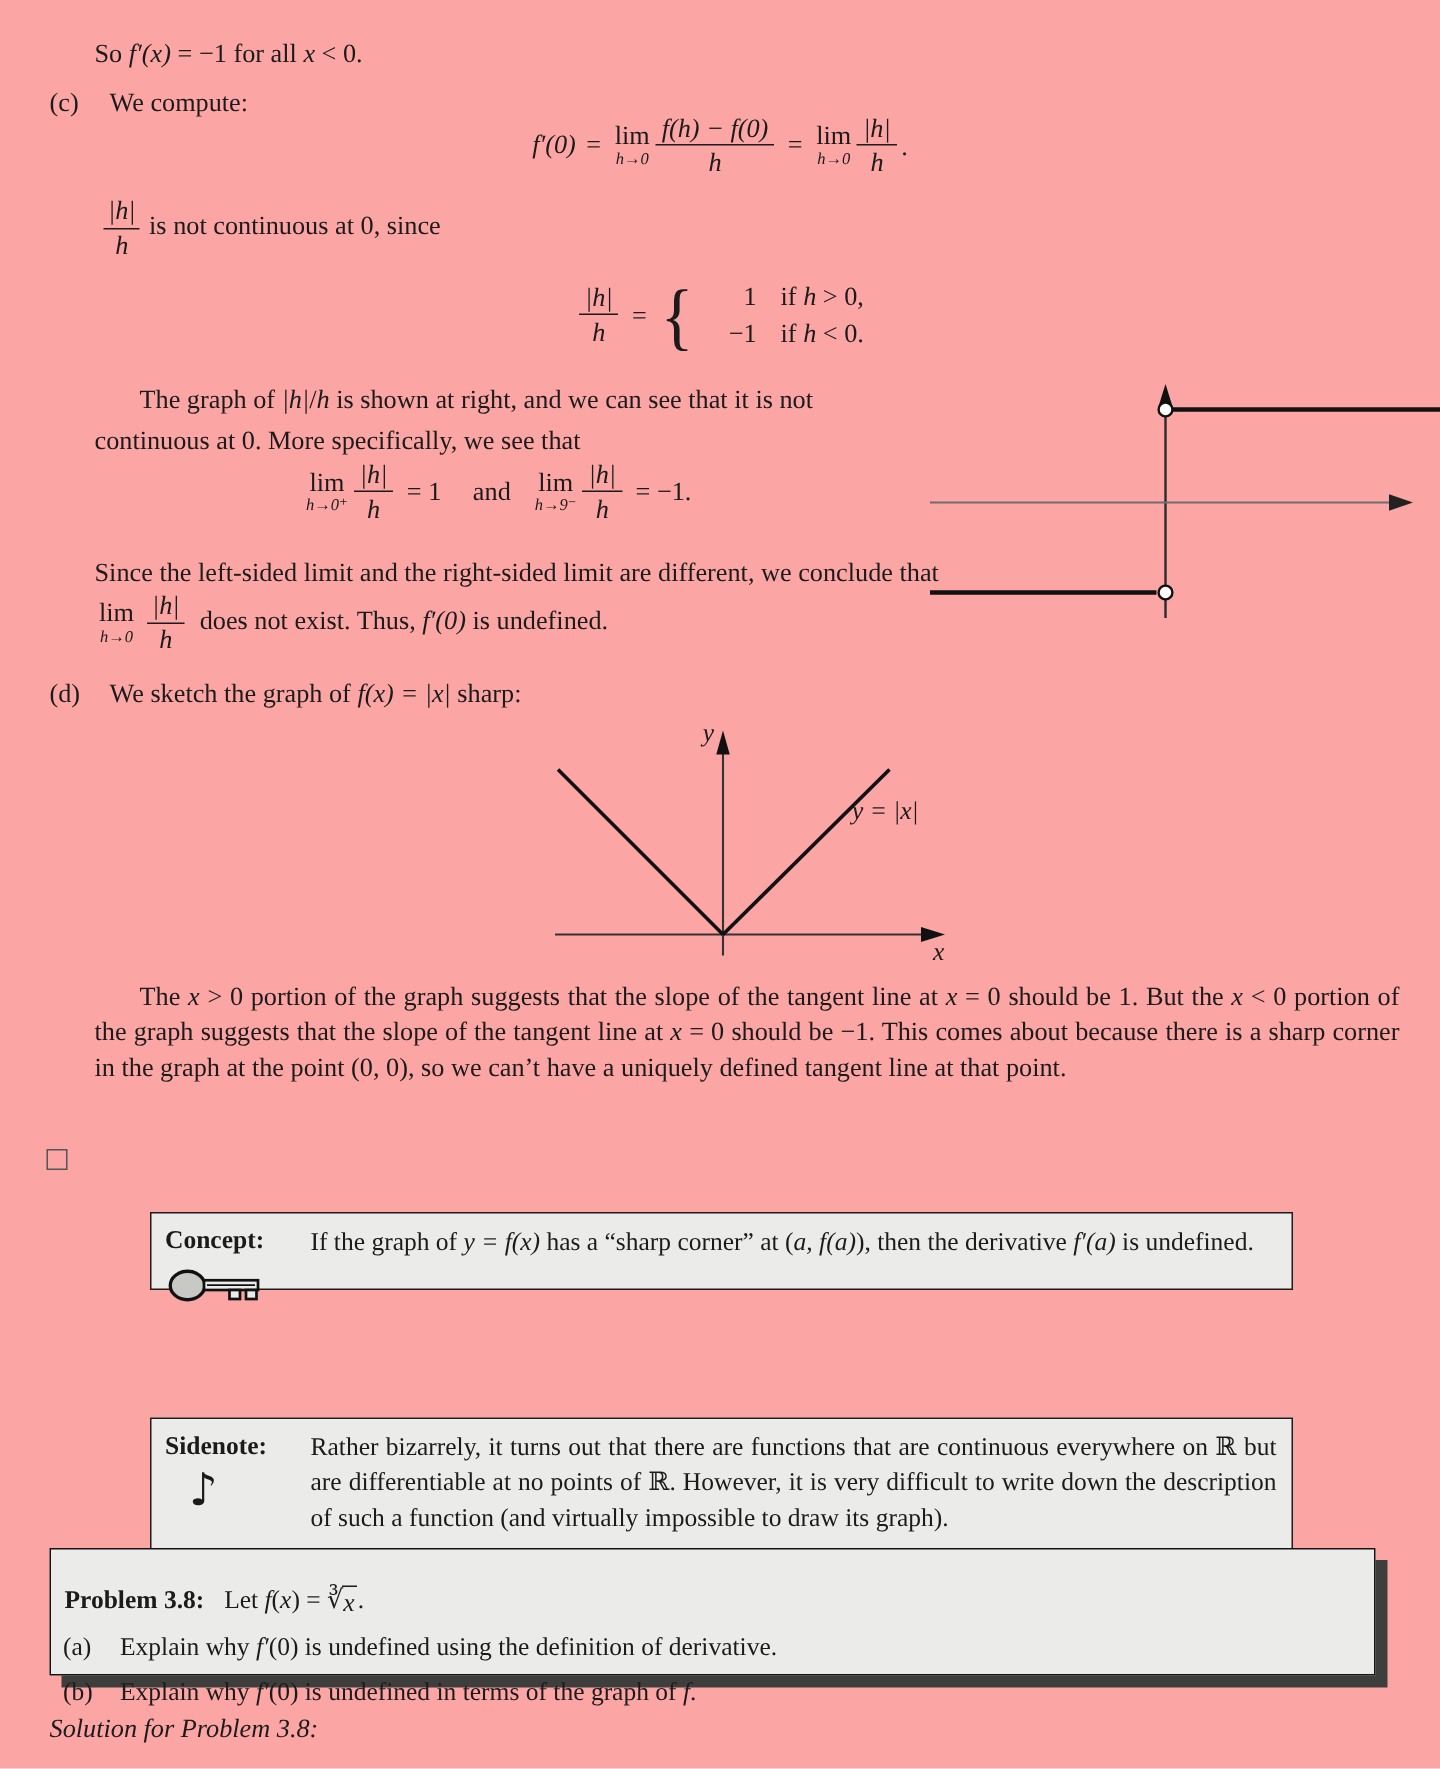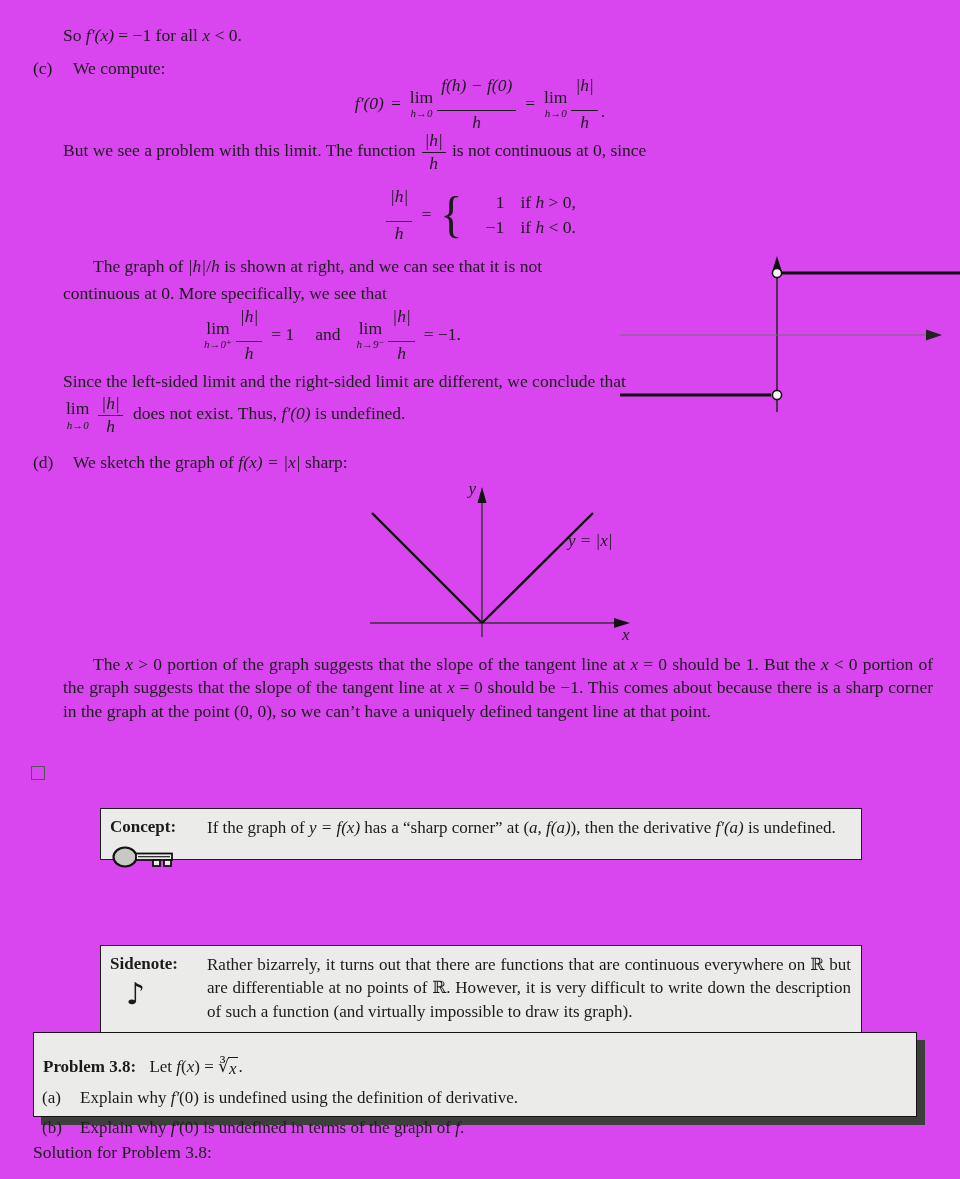--- a/index.html
+++ b/index.html
@@ -1,32 +1,32 @@
 <!DOCTYPE html>
 <html><head>
 <meta charset="utf-8">
 <style>
   html,body{margin:0;padding:0;background:#fcfcfa;}
   .page{
     position:relative;width:960px;height:1179px;margin:0 auto;
-    background:#d946ef;color:#1b1b1b;
+    background:#fca5a5;color:#1b1b1b;
     font-family:"Liberation Serif","DejaVu Serif",serif;
     font-size:17.5px;line-height:1.35;overflow:hidden;
   }
   .abs{position:absolute;}
   .it{font-style:italic;}
   .b{font-weight:bold;}
 
   
   .mathflex{display:inline-flex;align-items:center;}
   .op{margin:0 7px;}
   .lim{display:inline-flex;flex-direction:column;align-items:center;line-height:1;margin:0 2px;}
   .lim .sub{font-size:11px;margin-top:2px;}
   .frac{display:inline-flex;flex-direction:column;align-items:center;line-height:1.12;margin:0 2px;}
-  .frac .num{border-bottom:1.3px solid #1b1b1b;padding:0 4px 14px;text-align:center;}
+  .frac .num{border-bottom:1.3px solid #1b1b1b;padding:0 4px 0;text-align:center;}
   .frac .den{padding-top:2px;}
   .dot{align-self:flex-end;margin:0 0 9px 1px;}
   .ifrac{display:inline-block;text-align:center;vertical-align:middle;line-height:1.12;margin:0 6px;}
   .ifrac .num{display:block;border-bottom:1.3px solid #1b1b1b;padding:0 3px 1px;}
   .ifrac .den{display:block;padding-top:1px;}
   .ilim{display:inline-flex;flex-direction:column;align-items:center;vertical-align:middle;line-height:1;margin:0 3px;}
   .ilim .sub{font-size:11px;margin-top:2px;}
   .brace{font-size:46px;font-weight:400;line-height:0.9;margin:0 8px 0 2px;transform:scaleY(1.08);}
   .cases{display:inline-flex;flex-direction:column;line-height:1.45;}
   .case-row{display:flex;}
@@ -60,21 +60,21 @@
   .prob-title-row{margin:18px 0 0 1px;}
   .prob-intro{margin-left:9px;}
   .prob-item{display:flex;margin-top:7px;}
   .prob-lbl{flex:0 0 38px;}
   .root{display:inline-flex;align-items:flex-start;}
   .root .sign{margin-right:-1px;}
   .root .bar{border-top:1.5px solid #1b1b1b;padding:0 2px 0 1px;transform:translateY(1px);}
 
   .eos-square{position:absolute;left:31px;top:766px;width:12px;height:12px;border:1.6px solid #555;background:transparent;}
 
-  .solution-heading{position:absolute;left:33px;top:1141px;font-size:17.5px;}
+  .solution-heading{position:absolute;left:33px;top:1141px;font-style:italic;font-size:17.5px;}
 </style>
 </head>
 <body>
 
 <div class="page">
 
   <div class="abs" style="left:63px;top:24px;"><span>So </span><span class="it">f′(x)</span><span> = −1 for all </span><span class="it">x</span><span> &lt; 0.</span></div>
 
   <div class="item-label" style="top:57px;">(c)</div>
   <div class="item-text" style="top:57px;">We compute:</div>
@@ -98,21 +98,21 @@
       </span>
       <span class="frac">
         <span class="num it">|h|</span>
         <span class="den it">h</span>
       </span>
       <span class="dot">.</span>
     </span>
   </div>
 
   <div class="abs" style="left:63px;top:131px;width:900px;white-space:nowrap;">
-    <span><span>But we see a problem with this limit. The function</span></span><span class="ifrac"><span class="num it">|h|</span><span class="den it">h</span></span><span><span>is not continuous at 0, since</span></span>
+    <span class="ifrac"><span class="num it">|h|</span><span class="den it">h</span></span><span><span>is not continuous at 0, since</span></span>
   </div>
 
   <div class="abs" style="left:0;top:185px;width:960px;text-align:center;">
     <span class="mathflex">
       <span class="frac">
         <span class="num it">|h|</span>
         <span class="den it">h</span>
       </span>
       <span class="op">=</span>
       <span class="brace">{</span>

